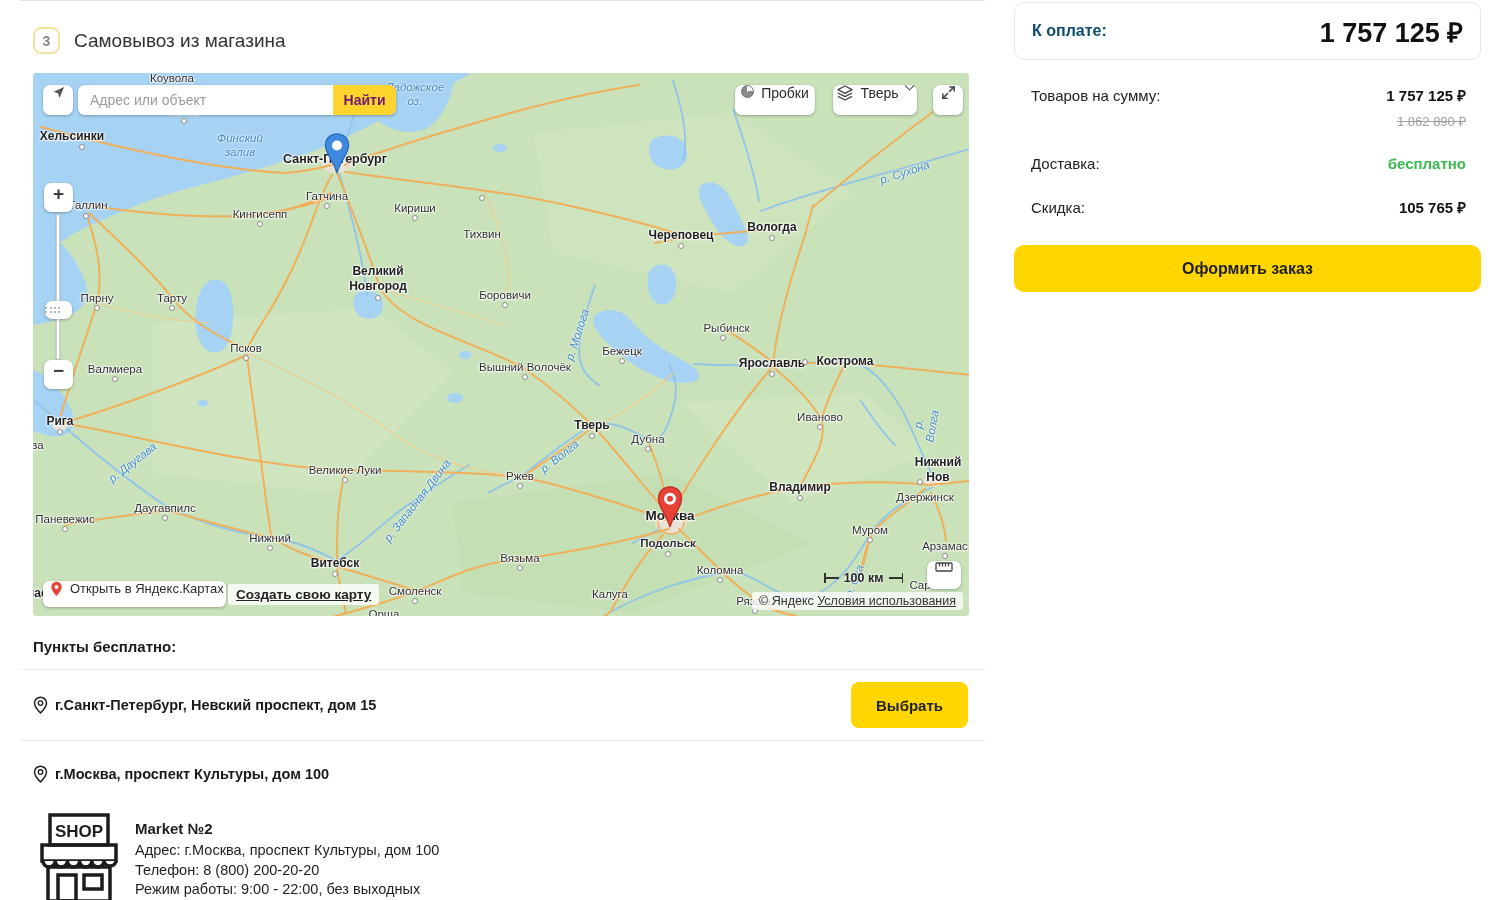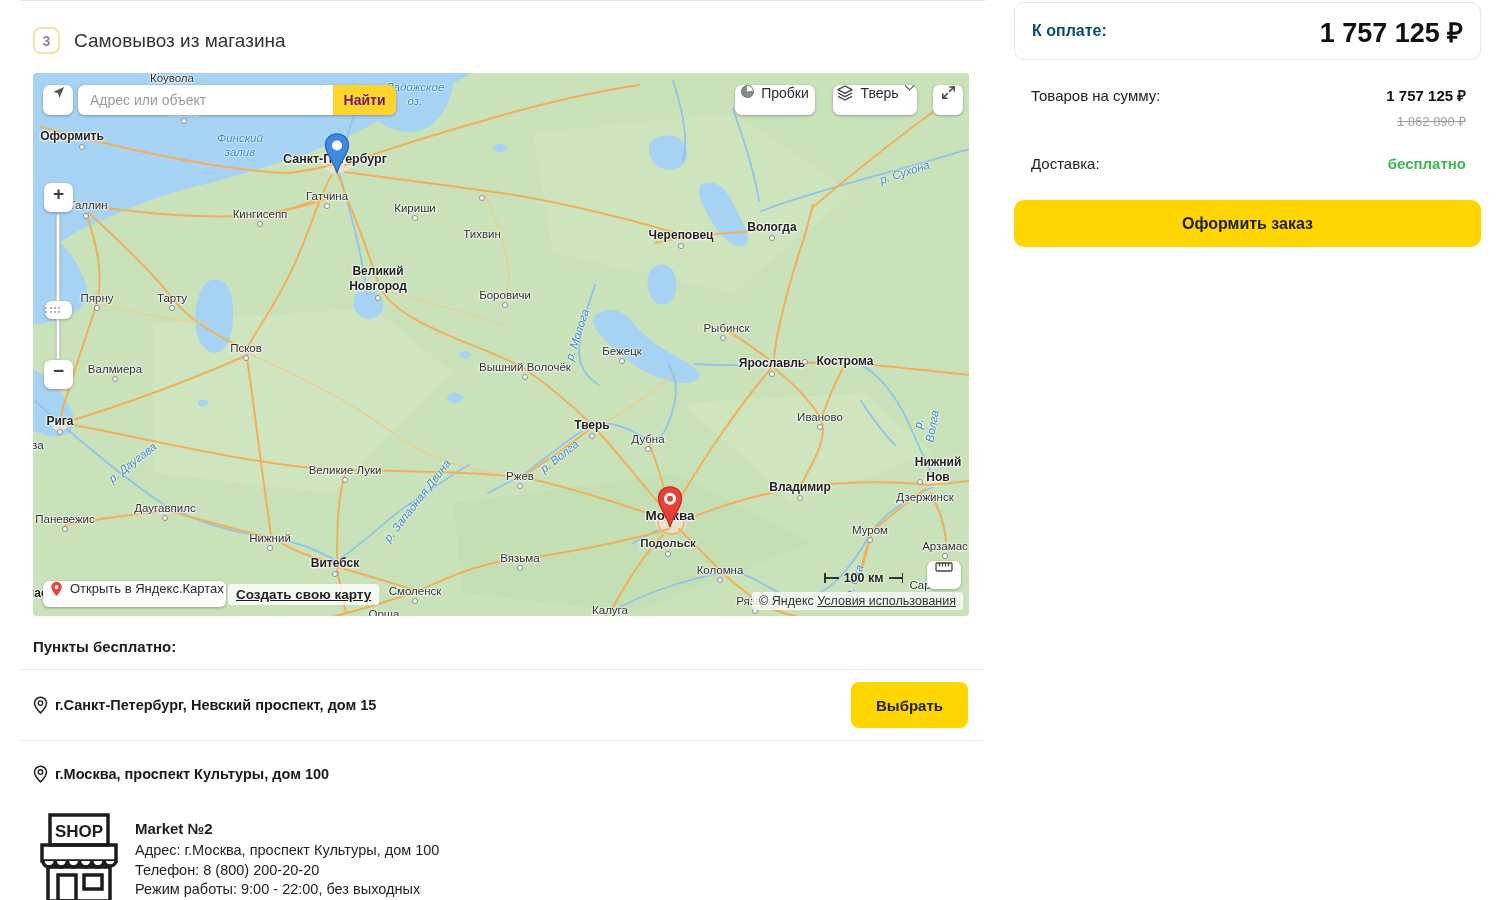--- a/index.html
+++ b/index.html
@@ -173,21 +173,21 @@
           <path d="M64,230 C100,240 140,248 176,250"></path>
           <path d="M346,216 C390,228 440,242 470,252"></path>
         </g>
       </svg>
 
       <div class="city-layer">
           <div class="city" style="left: 139px; top: 5px;">Коувола</div>
           <div class="cdot" style="left: 139px; top: 15px;"></div>
           <div class="city" style="left: 151px; top: 38px;">Котка</div>
           <div class="cdot" style="left: 151px; top: 48px;"></div>
-          <div class="city w700" style="left: 39px; top: 63px;">Оформить</div>
+          <div class="city w700" style="left: 39px; top: 63px;">Хельсинки</div>
           <div class="cdot" style="left: 49px; top: 74px;"></div>
           <div class="city" style="left: 55px; top: 132px;">Таллин</div>
           <div class="cdot" style="left: 53px; top: 143px;"></div>
           <div class="city w700" style="left: 302px; top: 87px; font-size: 12.5px;">Санкт-Петербург</div>
           <div class="city" style="left: 294px; top: 123px;">Гатчина</div>
           <div class="cdot" style="left: 294px; top: 133px;"></div>
           <div class="city" style="left: 227px; top: 141px;">Кингисепп</div>
           <div class="cdot" style="left: 227px; top: 151px;"></div>
           <div class="city" style="left: 382px; top: 135px;">Кириши</div>
           <div class="cdot" style="left: 382px; top: 145px;"></div>
@@ -239,21 +239,21 @@
           <div class="cdot" style="left: 837px; top: 467px;"></div>
           <div class="city" style="left: 912px; top: 473px;">Арзамас</div>
           <div class="cdot" style="left: 912px; top: 483px;"></div>
           <div class="city w700" style="left: 637px; top: 443px; font-size: 13.5px;">Москва</div>
           <div class="city w600" style="left: 635px; top: 470px;">Подольск</div>
           <div class="cdot" style="left: 635px; top: 481px;"></div>
           <div class="city" style="left: 687px; top: 497px;">Коломна</div>
           <div class="cdot" style="left: 687px; top: 507px;"></div>
           <div class="city" style="left: 722px; top: 528px;">Рязань</div>
           <div class="cdot" style="left: 722px; top: 538px;"></div>
-          <div class="city" style="left: 577px; top: 537px;">Калуга</div>
+          <div class="city" style="left: 577px; top: 521px;">Калуга</div>
           <div class="city" style="left: 487px; top: 485px;">Вязьма</div>
           <div class="cdot" style="left: 487px; top: 495px;"></div>
           <div class="city" style="left: 382px; top: 518px;">Смоленск</div>
           <div class="cdot" style="left: 382px; top: 528px;"></div>
           <div class="city" style="left: 312px; top: 541px; margin-left: 39px;">Орша</div>
           <div class="city w700" style="left: 302px; top: 490px;">Витебск</div>
           <div class="cdot" style="left: 302px; top: 501px;"></div>
           <div class="city" style="left: 237px; top: 465px;">Нижний</div>
           <div class="cdot" style="left: 237px; top: 475px;"></div>
           <div class="city" style="left: 132px; top: 435px;">Даугавпилс</div>
@@ -406,15 +406,19 @@
     </div>
     <div class="sum-row">
       <span class="sum-label">Товаров на сумму:</span>
       <span class="sum-value">1 757 125 ₽</span>
     </div>
     <div class="sum-old">1 862 890 ₽</div>
     <div class="sum-row">
       <span class="sum-label">Доставка:</span>
       <span class="sum-value green">бесплатно</span>
     </div>
+    <div class="sum-row">
+      <span class="sum-label">Скидка:</span>
+      <span class="sum-value">105 765 ₽</span>
+    </div>
     <button class="checkout-btn">Оформить заказ</button>
   </aside>
 </div>
 
 </body></html>

